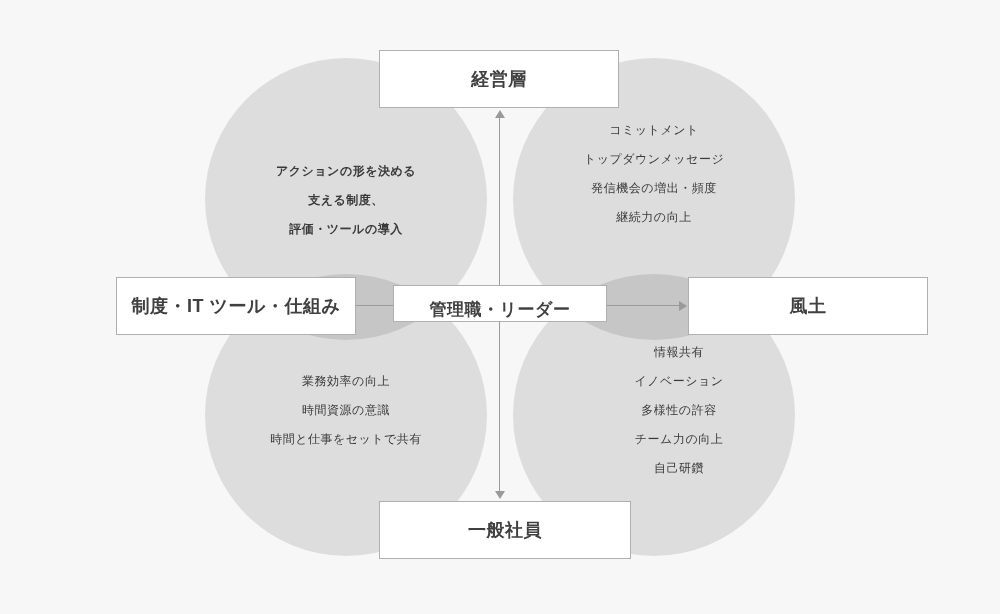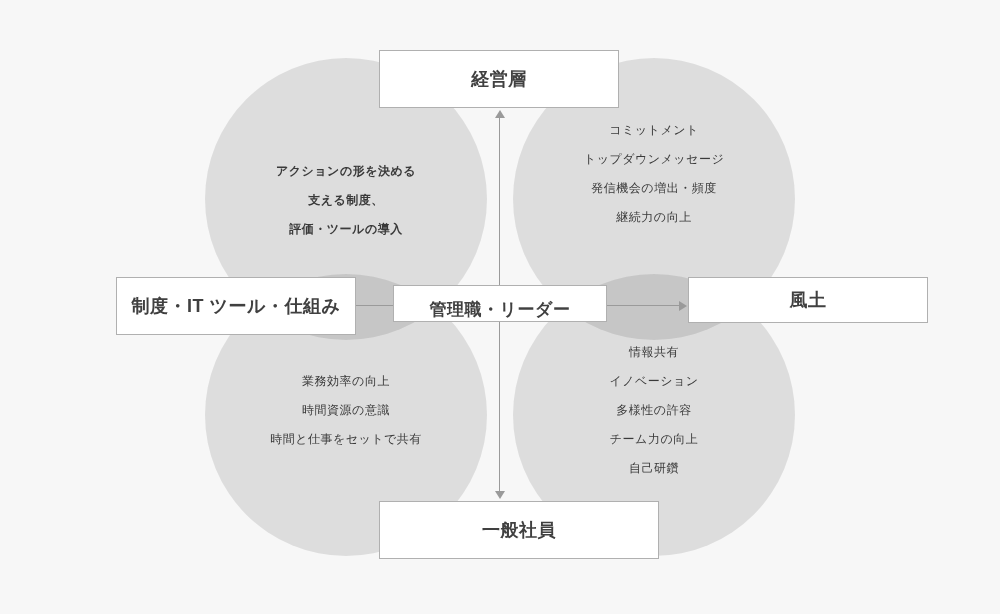--- a/index.html
+++ b/index.html
@@ -32,39 +32,39 @@
     width: 320px;
     text-align: center;
     font-size: 12px;
     line-height: 29px;
     color: #3a3a3a;
     letter-spacing: 0.5px;
   }
   .qtext.tl { left: 186px; top: 157px; font-weight: bold; }
   .qtext.tr { left: 494px; top: 116px; }
   .qtext.bl { left: 186px; top: 367px; }
-  .qtext.br { left: 494px; top: 338px; }
+  .qtext.br { left: 519px; top: 338px; }
 
   .node {
     position: absolute;
     background: #ffffff;
     border: 1px solid #b0b0b0;
     display: flex;
     align-items: center;
     justify-content: center;
     font-weight: bold;
     font-size: 18px;
     color: #404040;
     box-sizing: border-box;
     letter-spacing: 0.5px;
   }
   .node.top    { left: 379px; top: 50px;  width: 240px; height: 58px; }
-  .node.bottom { left: 379px; top: 501px; width: 280px; height: 58px; }
+  .node.bottom { left: 379px; top: 501px; width: 252px; height: 58px; }
   .node.left   { left: 72px;  top: 277px; width: 240px; height: 58px; margin-left: 44px; }
-  .node.right  { left: 688px; top: 277px; width: 240px; height: 46px; }
+  .node.right  { left: 688px; top: 277px; width: 240px; height: 58px; }
   .node.center { left: 393px; top: 285px; width: 214px; height: 37px; font-size: 17px; align-items: flex-end; }
 
   .aline {
     position: absolute;
     background: #9a9a9a;
   }
   .aline.v { width: 1px; }
   .aline.h { height: 1px; }
   .ahead {
     position: absolute;

